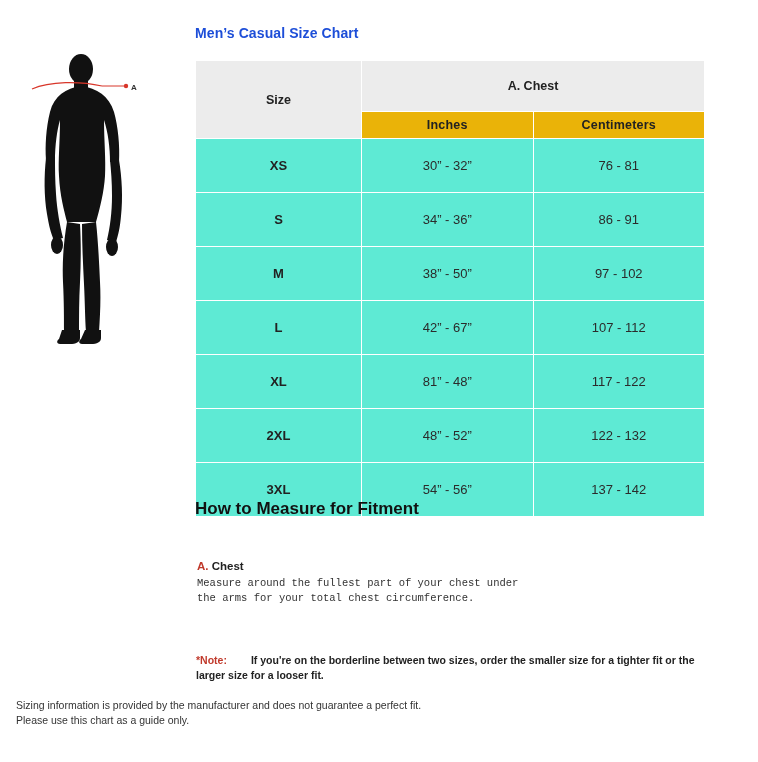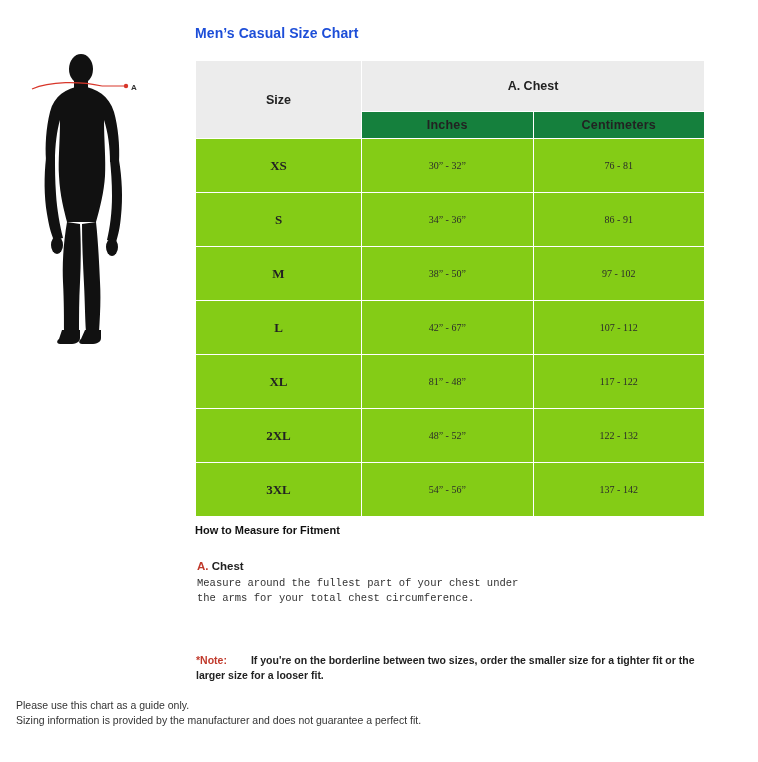--- a/index.html
+++ b/index.html
@@ -64,45 +64,44 @@
     margin-left: 48px;
   }
   .hdr-group {
     height: 40px;
     background: #ececec;
     font-weight: bold;
     font-size: 13px;
   }
   .sub-hdr {
     height: 21px;
-    background: #15803d;
+    background: #eab308;
     color: #ffffff;
     font-weight: bold;
     font-size: 10.5px;
     letter-spacing: .2px;
   }
   .size-table tbody td {
     height: 54px;
-    background: #84cc16;
-    font-family: Liberation Serif, serif;
+    background: #5eead4;
   }
   .size-table tbody td.size-cell {
     font-weight: bold;
     font-size: 13px;
   }
   .size-table tbody td.val-cell {
-    font-size: 10px;
+    font-size: 13px;
     color: #2b2b2b;
   }
 
   
   .howto-title {
     position: absolute;
-    left: 195px; top: 524px;
-    font-size: 11px;
+    left: 195px; top: 499px;
+    font-size: 17px;
     font-weight: bold;
     color: #111;
   }
   .howto-block {
     position: absolute;
     left: 197px; top: 560px;
     width: 330px;
   }
   .howto-label {
     font-size: 11.5px;
@@ -256,17 +255,17 @@
       <span class="letter">A.</span><span> Chest</span>
     </div>
     <div class="howto-text">Measure around the fullest part of your chest under the arms for your total chest circumference.</div>
   </div>
 
   <div class="note">
     <span class="note-label">*Note:</span><span>If you're on the borderline between two sizes, order the smaller size for a tighter fit or the larger size for a looser fit.</span>
   </div>
 
   <div class="footer">
+    <div>Sizing information is provided by the manufacturer and does not guarantee a perfect fit.</div>
     <div>Please use this chart as a guide only.</div>
-    <div>Sizing information is provided by the manufacturer and does not guarantee a perfect fit.</div>
   </div>
 
 </div>
 
 </body></html>

